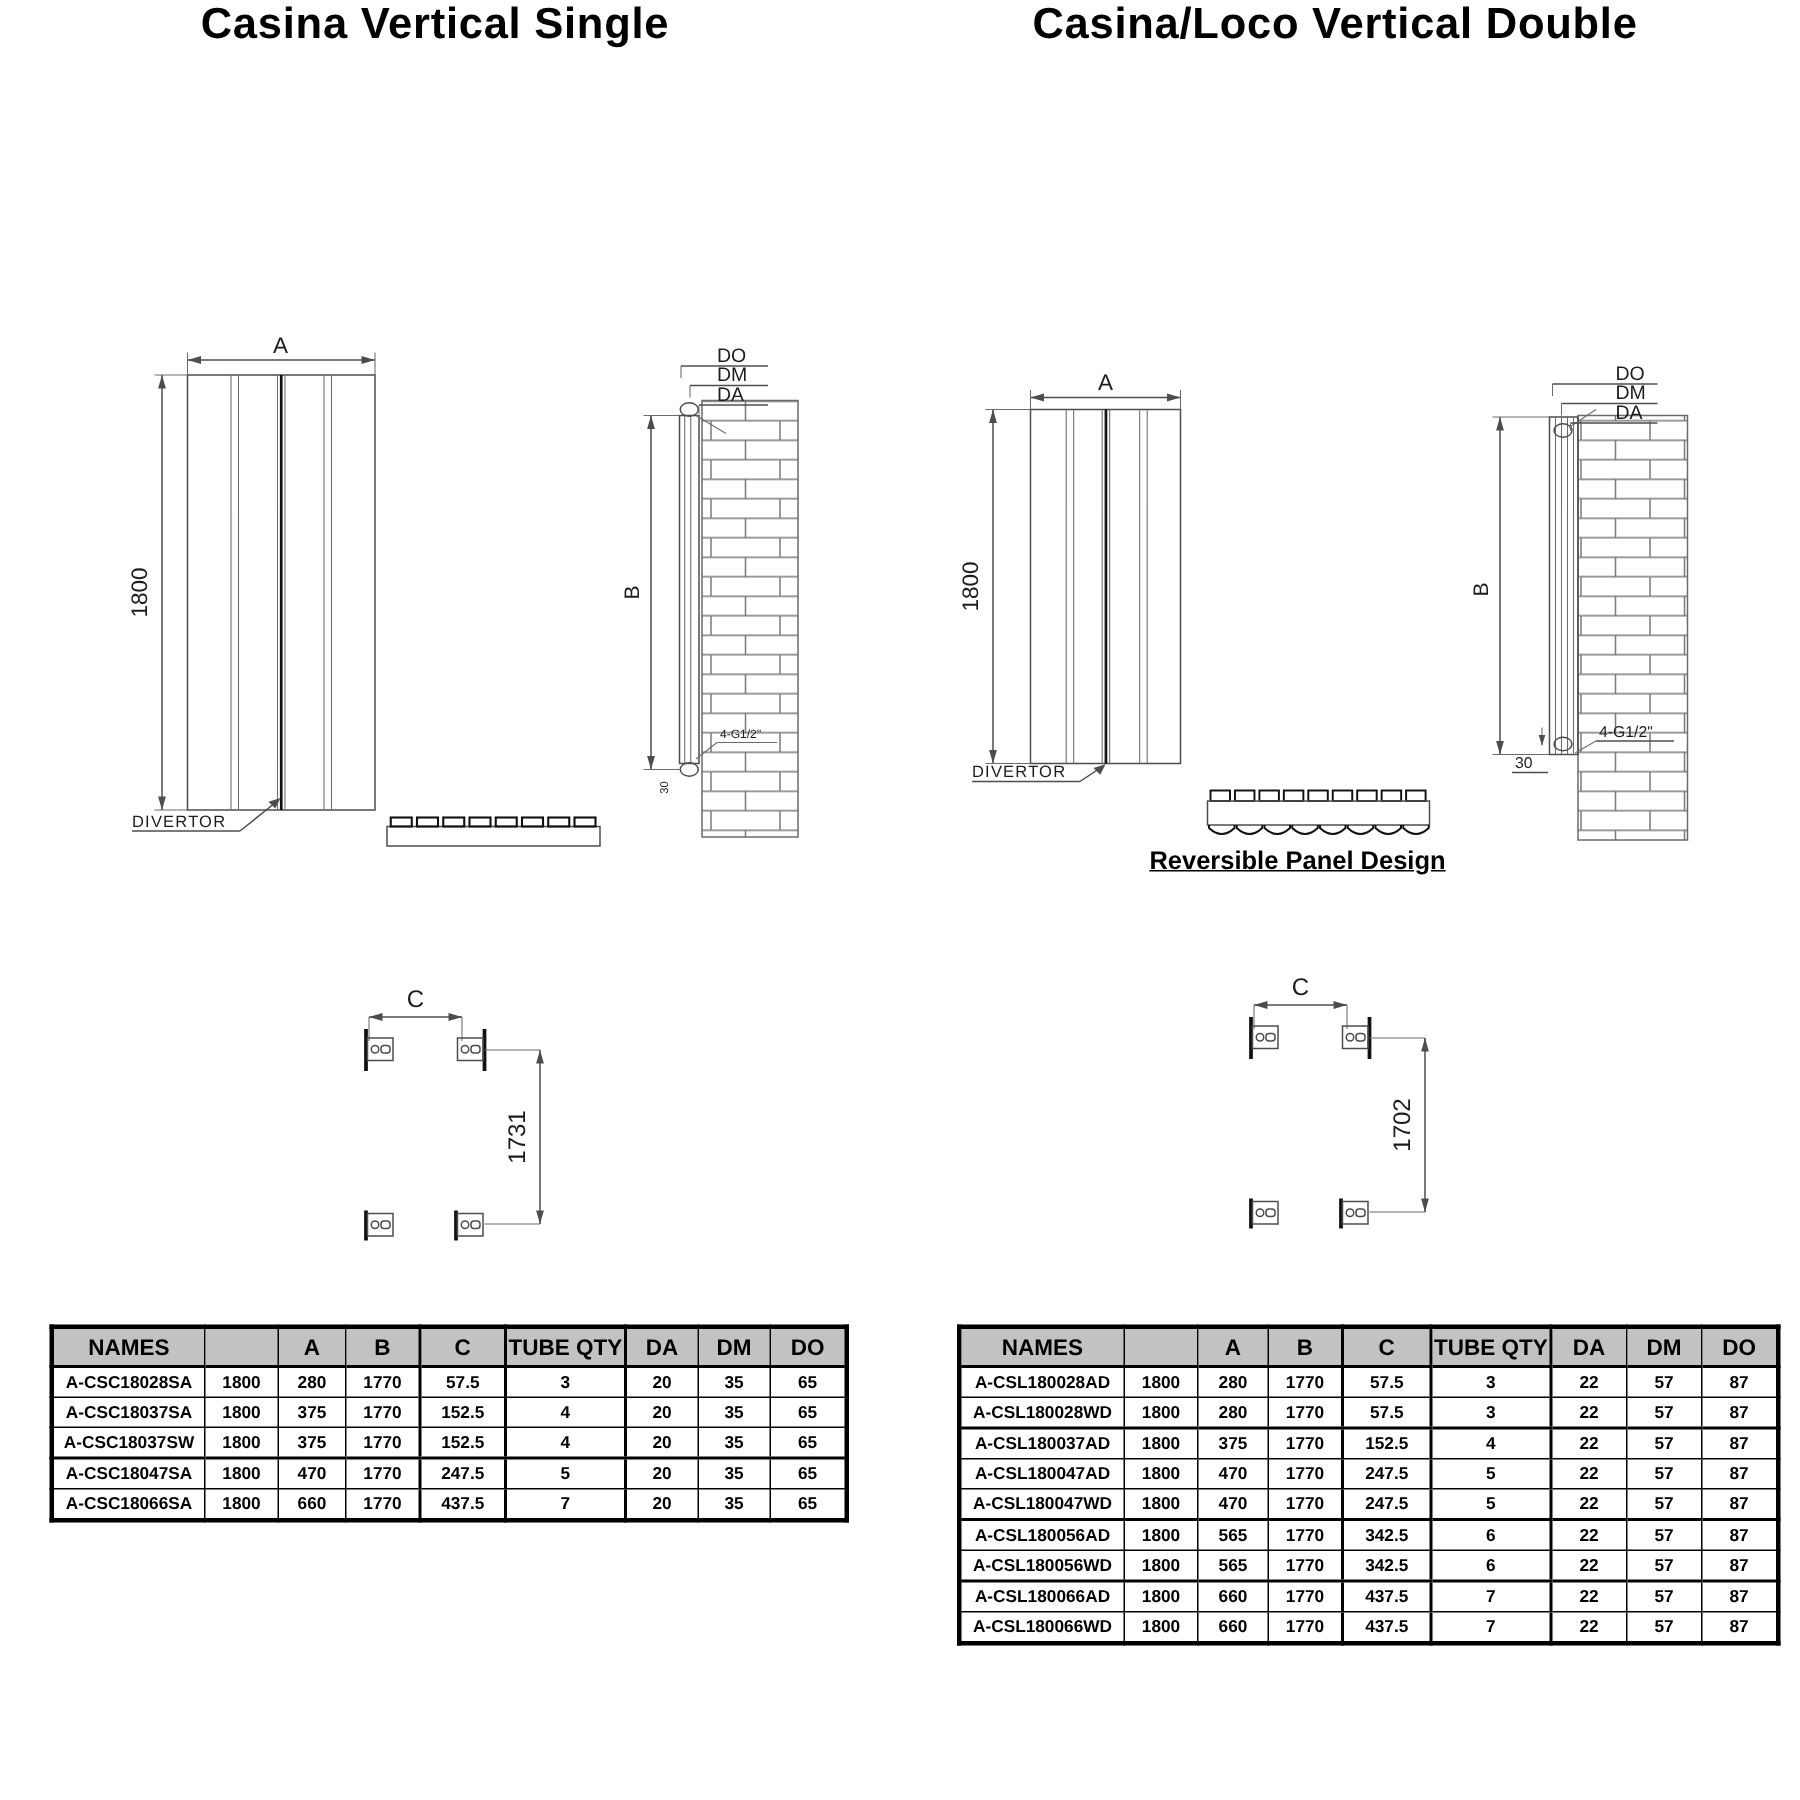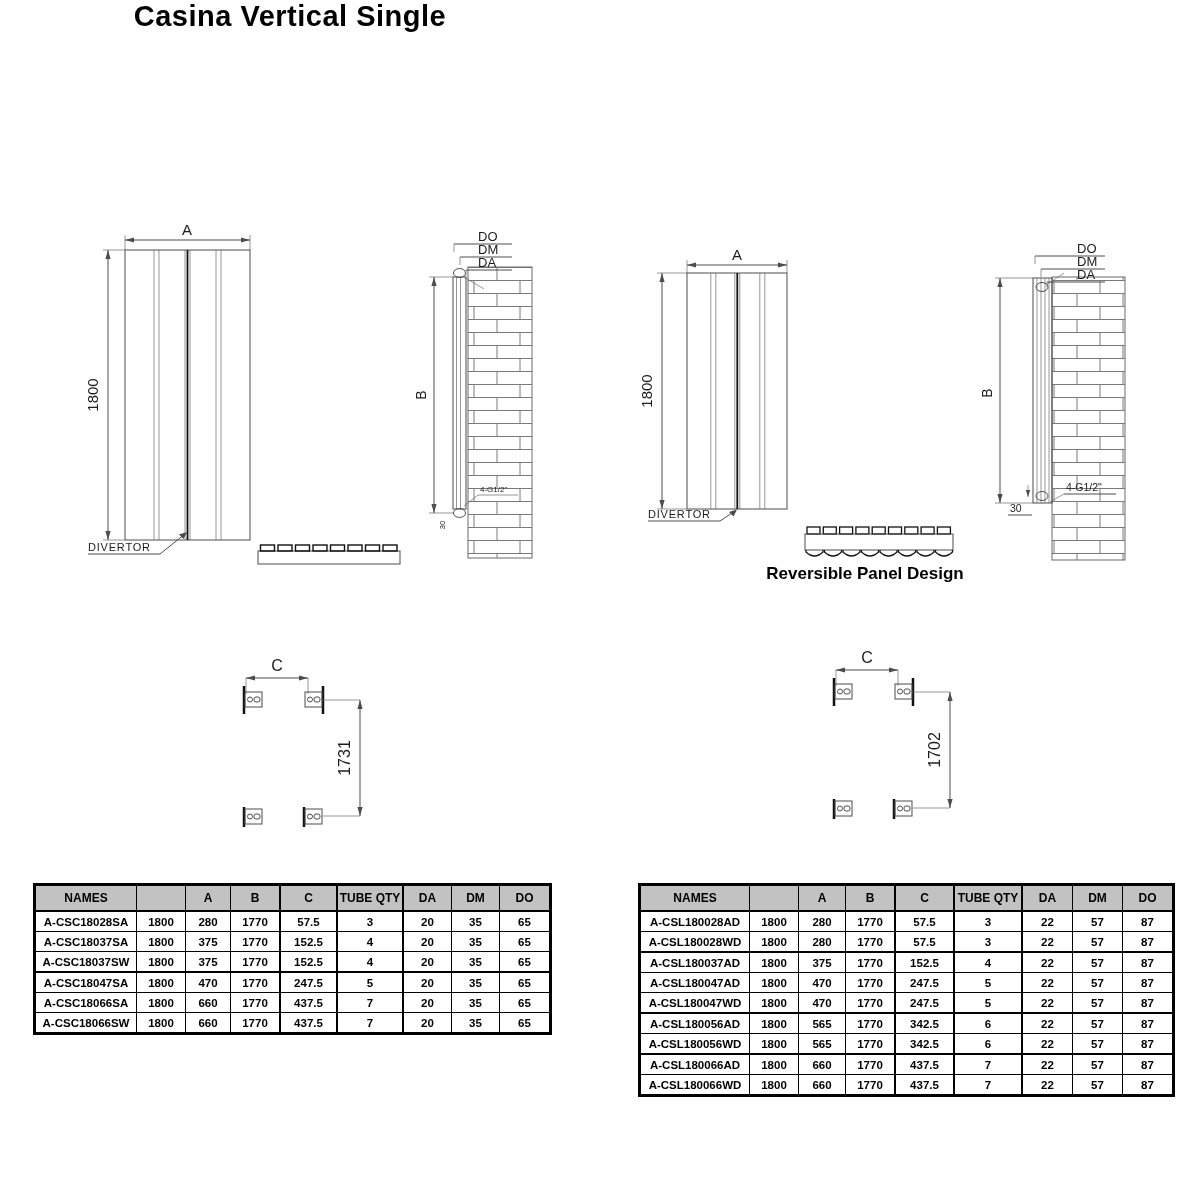--- a/index.html
+++ b/index.html
@@ -1,41 +1,42 @@
 <!DOCTYPE html>
 <html><head>
 <meta charset="utf-8">
 <style>
   html,body{margin:0;padding:0;background:#fff;}
   .page{position:relative;width:1200px;height:1100px;background:#fff;font-family:"Liberation Sans",sans-serif;overflow:hidden;}
   .title{position:absolute;font-weight:bold;font-size:29px;color:#000;text-align:center;letter-spacing:.5px;}
-  .subtitle{position:absolute;font-weight:bold;font-size:17px;color:#000;text-align:center;}
+  .subtitle{position:absolute;font-weight:bold;font-size:17px;color:#000;text-align:center;text-decoration:underline;}
   svg.drawing{position:absolute;}
   svg text{fill:#1c1c1c;}
   .dim16{font-size:16px}.dim15{font-size:15px}.dim14{font-size:14px}.dim13{font-size:13px}
   .dim11{font-size:11px;letter-spacing:.8px}.dim10{font-size:10.5px}.dim8{font-size:8px}.dim7{font-size:7.5px}
   .ln{stroke:#4d4d4d;stroke-width:1;fill:none}
   .lnthin{stroke:#6b6b6b;stroke-width:.7;fill:none}
   .lndark{stroke:#111;fill:none}
   .arr{fill:#4d4d4d;stroke:none}
   .tablebox{position:absolute;}
   table.spec{border-collapse:collapse;table-layout:fixed;border:3px solid #000;background:#fff;}
   .spec th,.spec td{border:1px solid #000;text-align:center;font-weight:bold;font-size:11.5px;height:19px;padding:0 1px;white-space:nowrap;overflow:hidden;color:#000;}
-  .spec thead th{background:#c2c2c2;height:24px;border-bottom:2px solid #000;font-size:12px;}
+  .spec thead th{background:#c2c2c2;height:24px;border-bottom:2px solid #000;font-size:15px;}
   .spec td.c4,.spec th.c4,.spec td.c5,.spec th.c5,.spec td.c6,.spec th.c6{border-left-width:2px;}
   .spec tr.pair-end td{border-bottom-width:2px;}
   .t-left .c0{width:98px}.t-left .c1{width:46px}.t-left .c2{width:42px}.t-left .c3{width:46px}.t-left .c4{width:53px}.t-left .c5{width:62px}.t-left .c6{width:45px}.t-left .c7{width:45px}.t-left .c8{width:47px}
   .t-right .c0{width:106px}.t-right .c1{width:46px}.t-right .c2{width:44px}.t-right .c3{width:46px}.t-right .c4{width:55px}.t-right .c5{width:64px}.t-right .c6{width:47px}.t-right .c7{width:47px}.t-right .c8{width:47px}
 </style>
 </head>
 <body>
 
 <div class="page">
 
   <div class="title" style="left:0;top:120;width:580px;">Casina Vertical Single</div>
+  <div class="title" style="left:600px;top:120;width:580px;">Casina/Loco Vertical Double</div>
 
   <svg class="drawing" style="left:60px;top:215px;" width="480" height="360" viewBox="0 0 480 360">
     <defs>
       <pattern id="bricksL" width="46" height="26" patternUnits="userSpaceOnUse">
         <rect width="46" height="26" fill="#fff"></rect>
         <path d="M0 .5 H46 M0 13.5 H46 M23 0 V13 M0 13 V26 M46 13 V26" stroke="#7a7a7a" stroke-width="1" fill="none"></path>
       </pattern>
     </defs>
 
     <g>
@@ -367,31 +368,20 @@
             <td class="c0">A-CSC18066SA</td>
             <td class="c1">1800</td>
             <td class="c2">660</td>
             <td class="c3">1770</td>
             <td class="c4">437.5</td>
             <td class="c5">7</td>
             <td class="c6">20</td>
             <td class="c7">35</td>
             <td class="c8">65</td>
           </tr>
-          <tr class="pair-end">
-            <td class="c0">A-CSC18066SW</td>
-            <td class="c1">1800</td>
-            <td class="c2">660</td>
-            <td class="c3">1770</td>
-            <td class="c4">437.5</td>
-            <td class="c5">7</td>
-            <td class="c6">20</td>
-            <td class="c7">35</td>
-            <td class="c8">65</td>
-          </tr>
         </tbody>
       </table>
   </div>
   <div class="tablebox" style="left:638px;top:883px;">
     <table class="spec t-right">
         <thead>
           <tr>
             <th class="c0">NAMES</th>
             <th class="c1"></th>
             <th class="c2">A</th>

